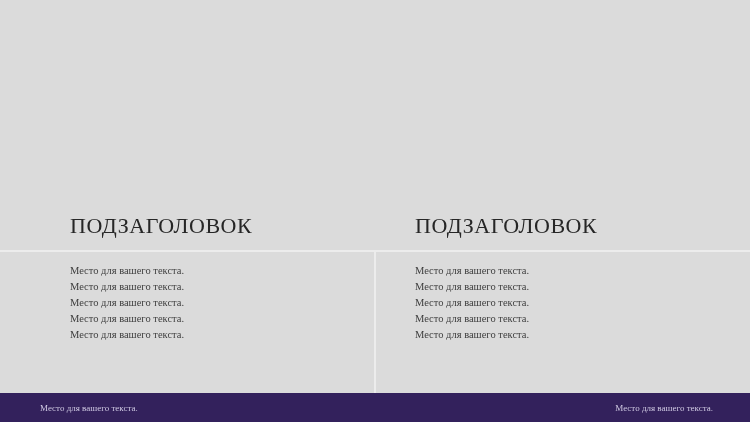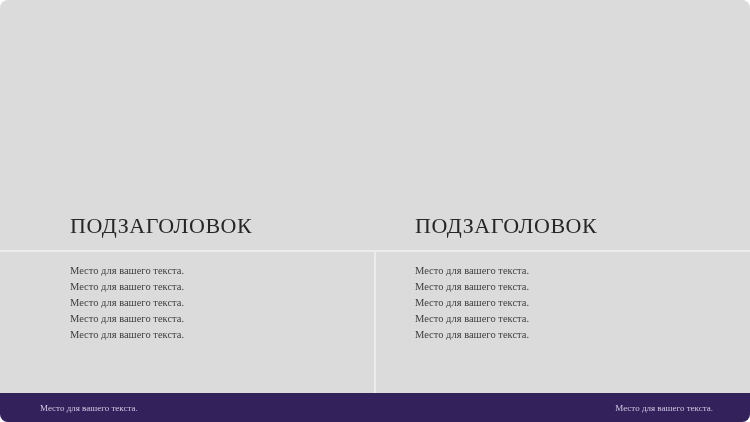--- a/index.html
+++ b/index.html
@@ -13,21 +13,20 @@
   * { margin: 0; padding: 0; box-sizing: border-box; }
   html, body { width: 750px; height: 422px; overflow: hidden; }
   body { font-family: "Liberation Serif", serif; }
 
   .slide {
     position: relative;
     width: 750px;
     height: 422px;
     background: var(--slide-background);
     overflow: hidden;
-    border-radius: 8px;
   }
 
   .hdivider {
     position: absolute;
     left: 0;
     top: 250px;
     width: 750px;
     height: 2px;
     background: var(--divider);
   }

